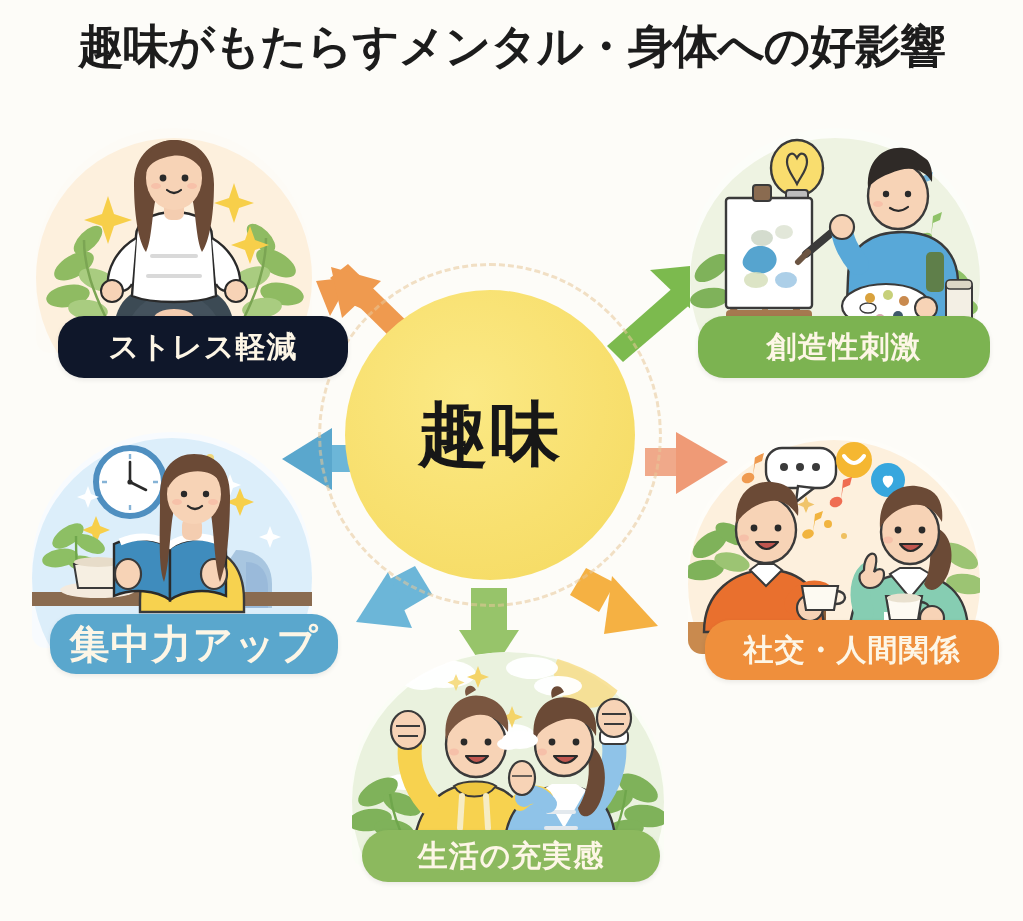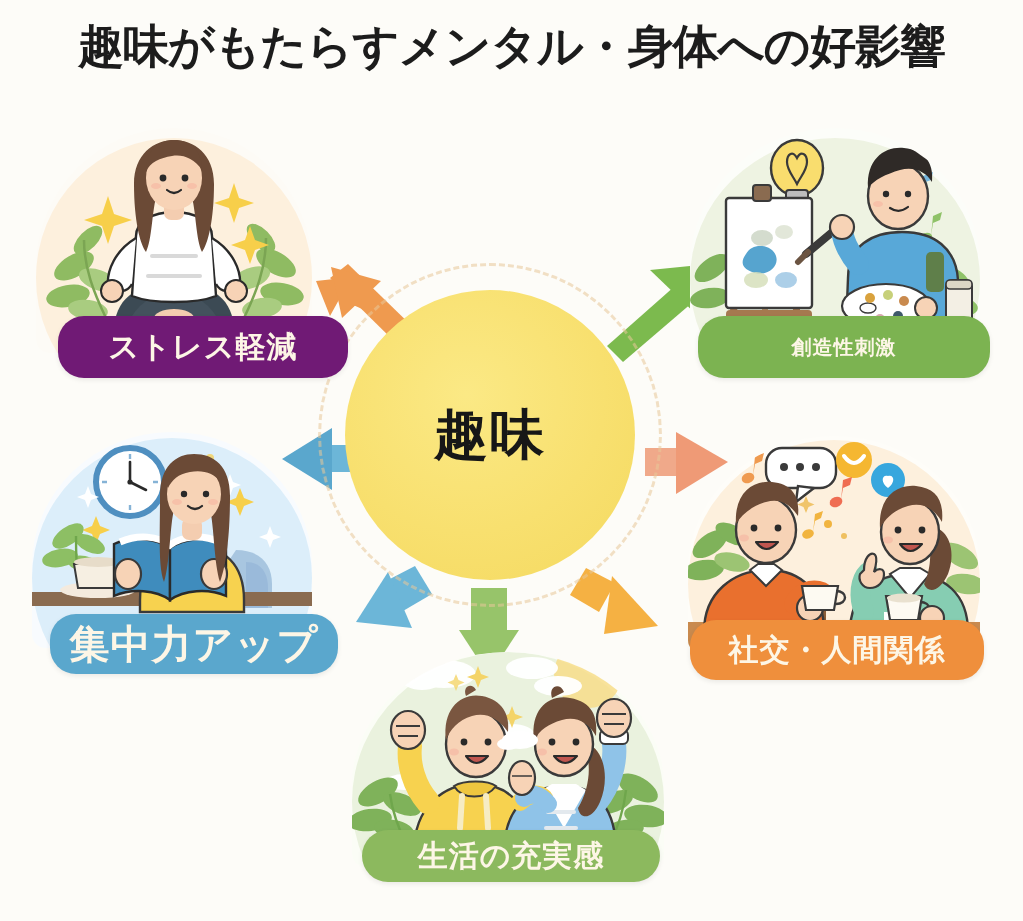--- a/index.html
+++ b/index.html
@@ -52,46 +52,46 @@
     letter-spacing: 1px;
     box-shadow: 0 2px 5px rgba(0,0,0,0.08);
     white-space: nowrap;
   }
 
   
   #node-stress .node-art   { width: 276px; height: 225px; }
   #node-stress .badge      { left: 22px;  top: 188px; width: 290px; height: 62px; font-size: 30px; }
 
   #node-create .node-art   { width: 290px; height: 225px; }
-  #node-create .badge      { left: 8px;   top: 188px; width: 292px; height: 62px; font-size: 20px; }
+  #node-create .badge      { left: 8px;   top: 188px; width: 292px; height: 62px; font-size: 30px; }
 
   #node-focus .node-art    { width: 280px; height: 216px; }
   #node-focus .badge       { left: 18px;  top: 182px; width: 288px; height: 60px; font-size: 40px; }
 
   #node-social .node-art   { width: 292px; height: 218px; }
-  #node-social .badge      { left: 2px;   top: 184px; width: 294px; height: 60px; font-size: 30px; align-items: center; }
+  #node-social .badge      { left: 17px;   top: 184px; width: 294px; height: 60px; font-size: 30px; align-items: center; }
 
   #node-life .node-art     { width: 312px; height: 215px; }
   #node-life .badge        { left: 10px;  top: 178px; width: 298px; height: 52px; font-size: 30px; }
 
   
   .center-circle {
     position: absolute;
     left: 345px;
     top: 290px;
     width: 290px;
     height: 290px;
     border-radius: 50%;
     background: radial-gradient(circle at 42% 36%, #fbe985 0%, #f8e06f 55%, #f4d95f 100%);
     display: flex;
     align-items: center;
     justify-content: center;
   }
   .center-label {
-    font-size: 54px;
+    font-size: 70px;
     font-weight: bold;
     color: #171717;
     letter-spacing: 2px;
   }
   .ring {
     position: absolute;
     left: 318px;
     top: 263px;
     width: 344px;
     height: 344px;
@@ -228,21 +228,21 @@
           <circle cx="127" cy="50" r="3.4" fill="#2a2a2a"></circle>
           <circle cx="149" cy="50" r="3.4" fill="#2a2a2a"></circle>
 
           <path d="M131,62 Q138,68 145,62" stroke="#2a2a2a" stroke-width="2.2" fill="none" stroke-linecap="round"></path>
 
           <ellipse cx="120" cy="58" rx="5" ry="3" fill="#f6b9a4" opacity="0.7"></ellipse>
           <ellipse cx="156" cy="58" rx="5" ry="3" fill="#f6b9a4" opacity="0.7"></ellipse>
         </g>
       </svg>
     </div>
-    <div class="badge" style="background:#701a75;text-align:center;">
+    <div class="badge" style="background:#0f172a;text-align:center;">
       <span>ストレス軽減</span>
     </div>
   </div>
 
   <div class="node" id="node-create" style="left:690px; top:128px;">
     <div class="node-art">
       <svg viewBox="0 0 290 225" width="290" height="225">
         <defs>
             <clipPath id="cl-create">
               <rect width="290" height="225"></rect>

